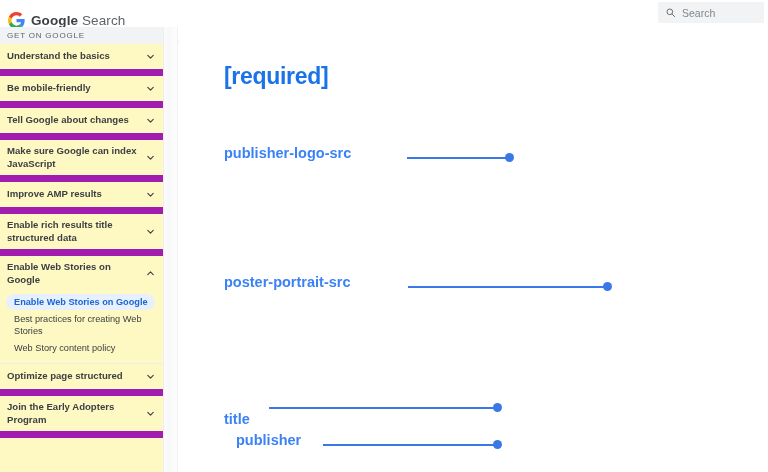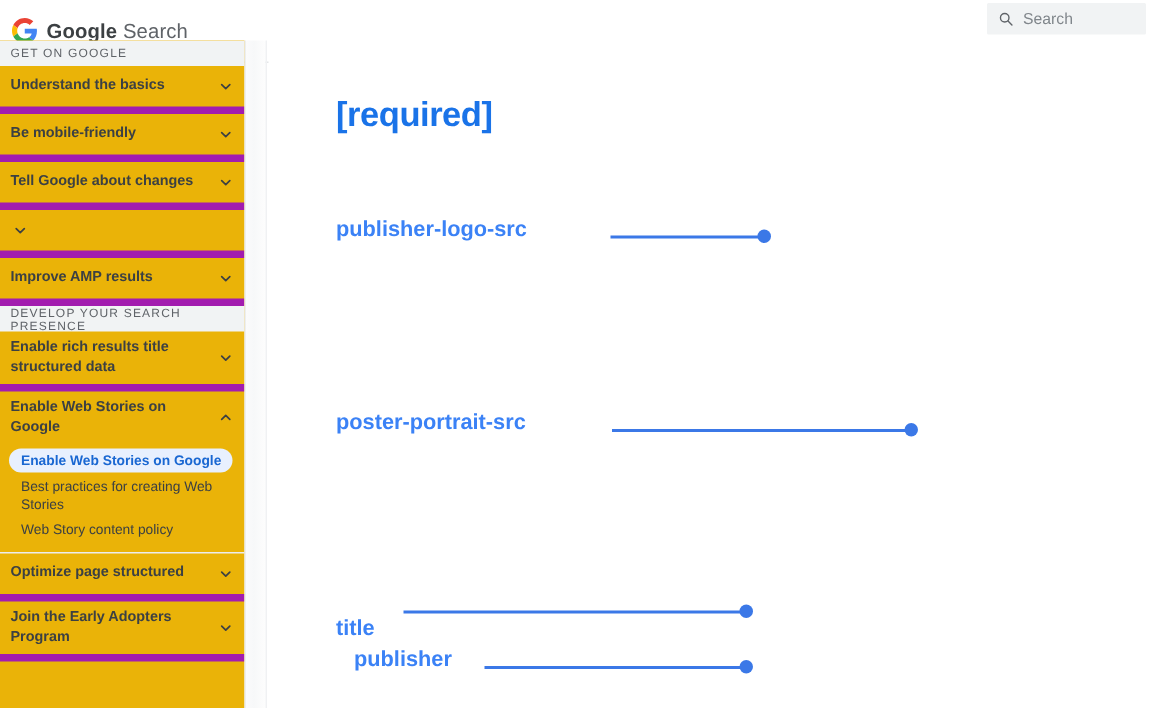--- a/index.html
+++ b/index.html
@@ -32,21 +32,21 @@
     padding-left: 7px; gap: 6px;
     border-radius: 1px;
   }
   .search-icon { width: 11px; height: 11px; flex: 0 0 auto; }
   .search-ph { font-size: 10.5px; color: #80868b; }
 
   
   .sidebar {
     position: absolute; left: 0; top: 27px;
     width: 163px; height: 445px;
-    background: #eab308;
+    background: #fef9c3;
     overflow: hidden;
   }
   .side-divider {
     position: absolute; left: 163px; top: 27px;
     width: 15px; height: 445px;
     background: linear-gradient(to right, #fbfbfc 0%, #f7f8f9 40%, #fdfdfd 100%);
     border-left: 1px solid #eceef0;
     border-right: 1px solid #f0f1f3;
   }
 
@@ -56,21 +56,21 @@
     display: flex; align-items: center;
     padding-left: 7px;
     font-size: 8px;
     letter-spacing: .8px;
     color: #5f6368;
     text-transform: uppercase;
   }
 
   .nav-row {
     min-height: 32px;
-    border-bottom: 5px solid #a21caf;
+    border-bottom: 7px solid #a21caf;
     display: flex; align-items: center;
     padding: 5px 6px 5px 7px;
     gap: 4px;
     cursor: pointer;
   }
   .nav-label {
     flex: 1 1 auto;
     font-size: 9.6px;
     font-weight: bold;
     color: #3c4043;
@@ -194,33 +194,33 @@
   </div>
 
   <div class="nav-row">
     <span class="nav-label">Tell Google about changes</span>
     <svg class="chev" viewBox="0 0 24 24">
         <path d="M7 10l5 5 5-5" fill="none" stroke="#3c4043" stroke-width="2.1" stroke-linecap="round" stroke-linejoin="round"></path>
       </svg>
   </div>
 
   <div class="nav-row">
+    <span class="nav-label">Make sure Google can index JavaScript</span>
     <svg class="chev" viewBox="0 0 24 24">
         <path d="M7 10l5 5 5-5" fill="none" stroke="#3c4043" stroke-width="2.1" stroke-linecap="round" stroke-linejoin="round"></path>
       </svg>
   </div>
 
   <div class="nav-row">
     <span class="nav-label">Improve AMP results</span>
     <svg class="chev" viewBox="0 0 24 24">
         <path d="M7 10l5 5 5-5" fill="none" stroke="#3c4043" stroke-width="2.1" stroke-linecap="round" stroke-linejoin="round"></path>
       </svg>
   </div>
 
-  <div class="sec-head">DEVELOP YOUR SEARCH PRESENCE</div>
 
   <div class="nav-row">
     <span class="nav-label">Enable rich results title structured data</span>
     <svg class="chev" viewBox="0 0 24 24">
         <path d="M7 10l5 5 5-5" fill="none" stroke="#3c4043" stroke-width="2.1" stroke-linecap="round" stroke-linejoin="round"></path>
       </svg>
   </div>
 
   <div class="nav-row" style="border-bottom:none">
     <span class="nav-label">Enable Web Stories on Google</span>

